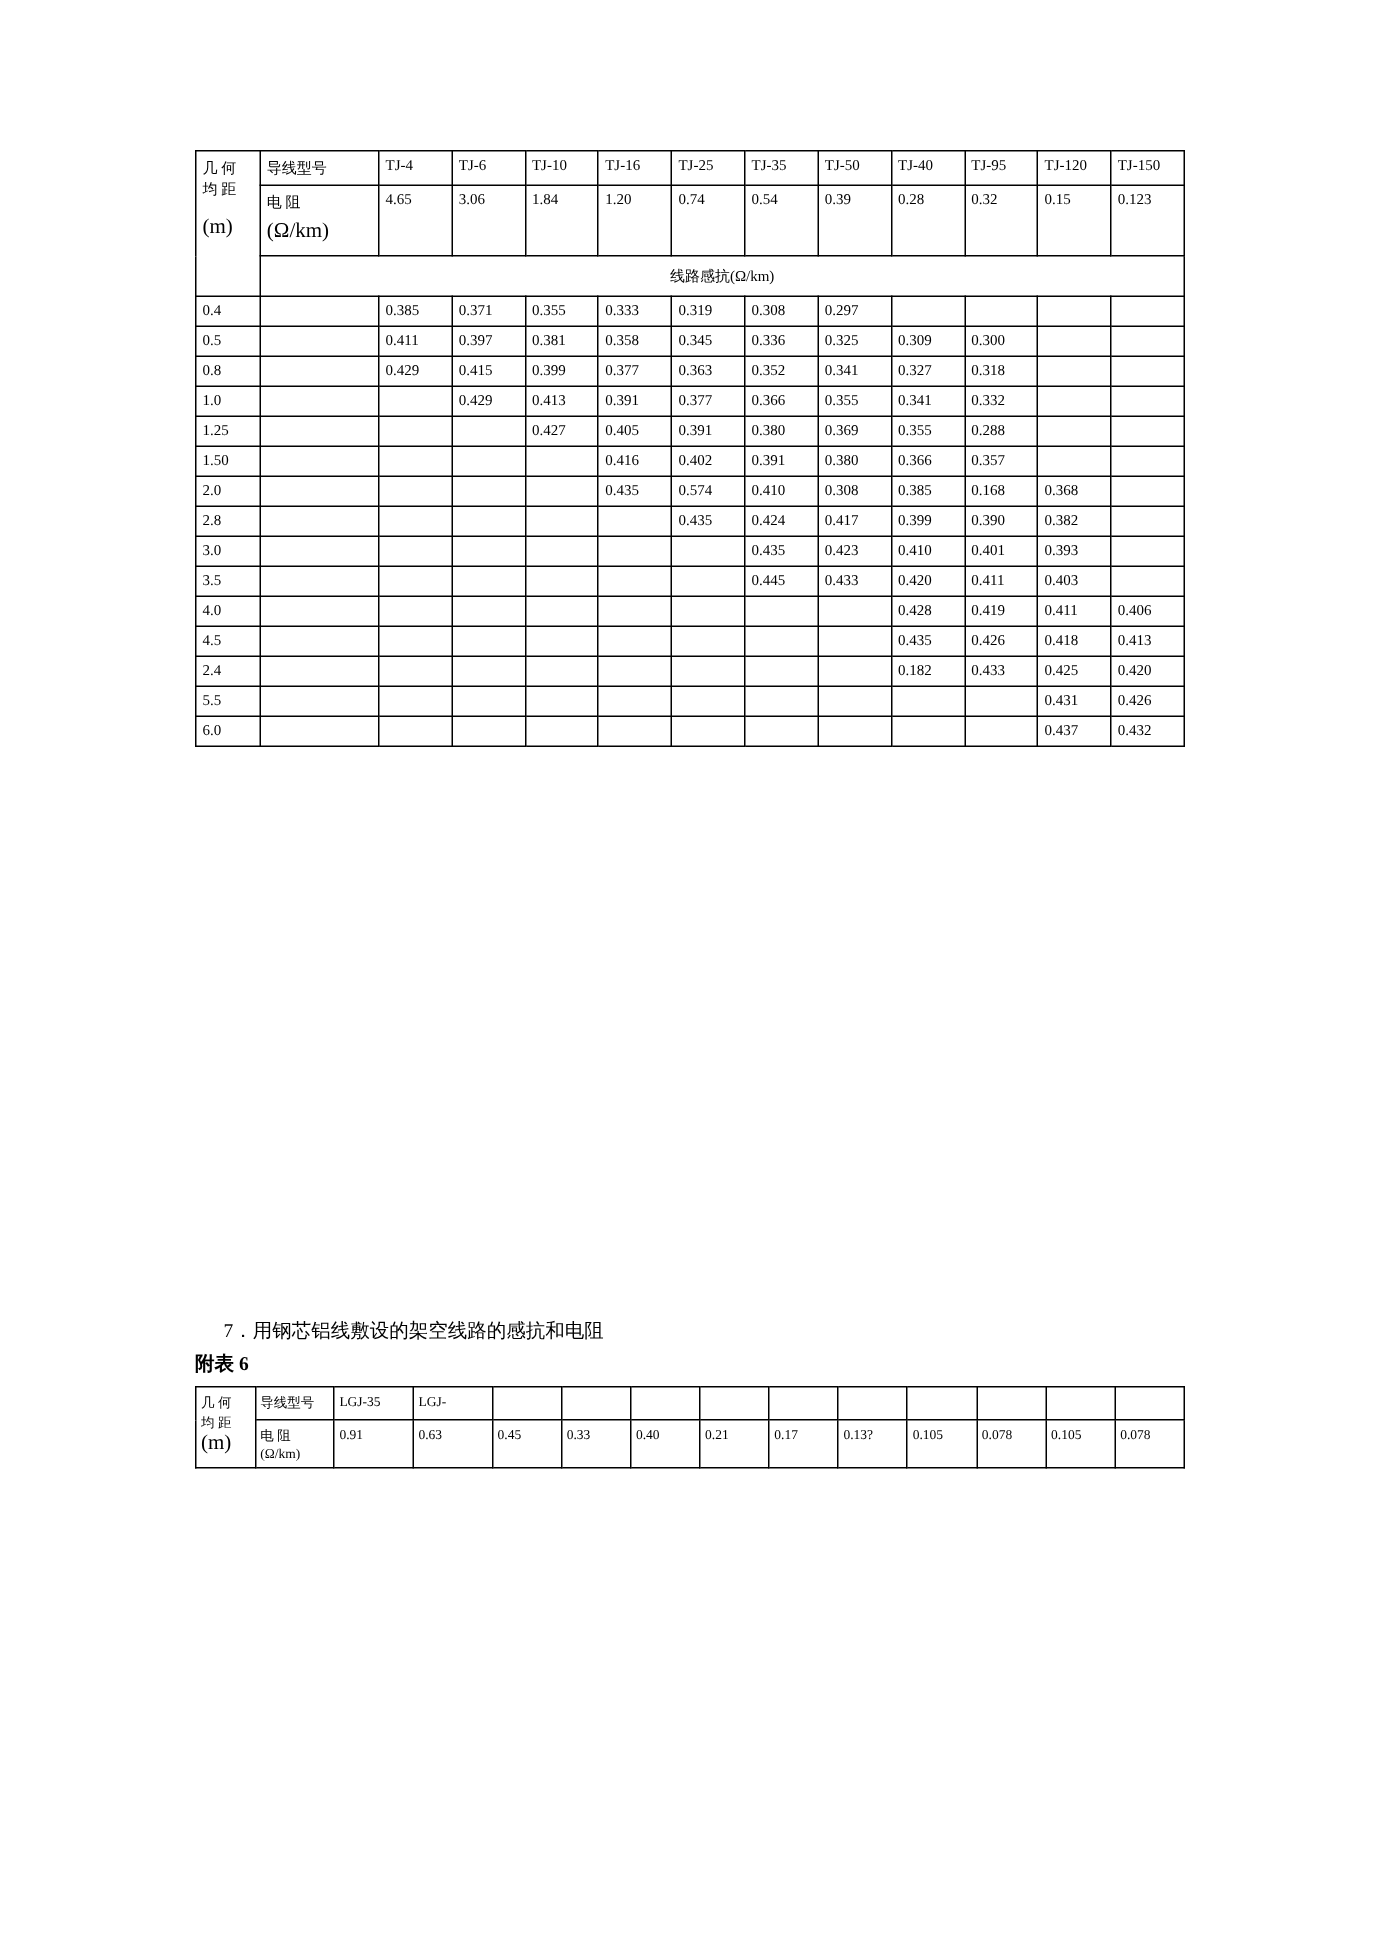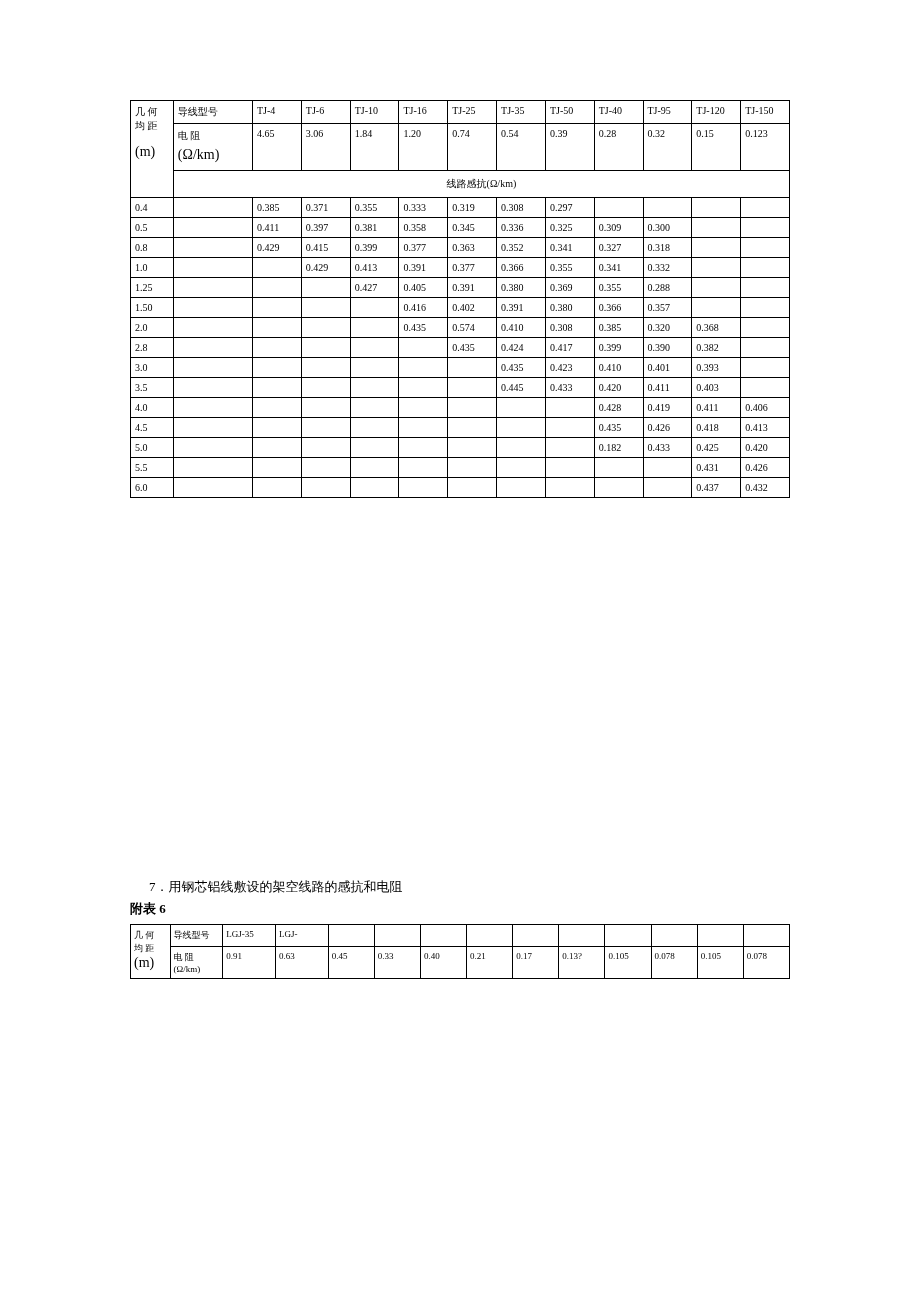--- a/index.html
+++ b/index.html
@@ -188,21 +188,21 @@
         <td>2.0</td>
         <td></td>
         <td></td>
         <td></td>
         <td></td>
         <td>0.435</td>
         <td>0.574</td>
         <td>0.410</td>
         <td>0.308</td>
         <td>0.385</td>
-        <td>0.320</td>
+        <td>0.168</td>
         <td>0.368</td>
         <td></td>
       </tr>
       <tr class="row-h">
         <td>2.8</td>
         <td></td>
         <td></td>
         <td></td>
         <td></td>
         <td></td>
@@ -268,21 +268,21 @@
         <td></td>
         <td></td>
         <td></td>
         <td></td>
         <td>0.435</td>
         <td>0.426</td>
         <td>0.418</td>
         <td>0.413</td>
       </tr>
       <tr class="row-h">
-        <td>5.0</td>
+        <td>2.4</td>
         <td></td>
         <td></td>
         <td></td>
         <td></td>
         <td></td>
         <td></td>
         <td></td>
         <td></td>
         <td>0.182</td>
         <td>0.433</td>

